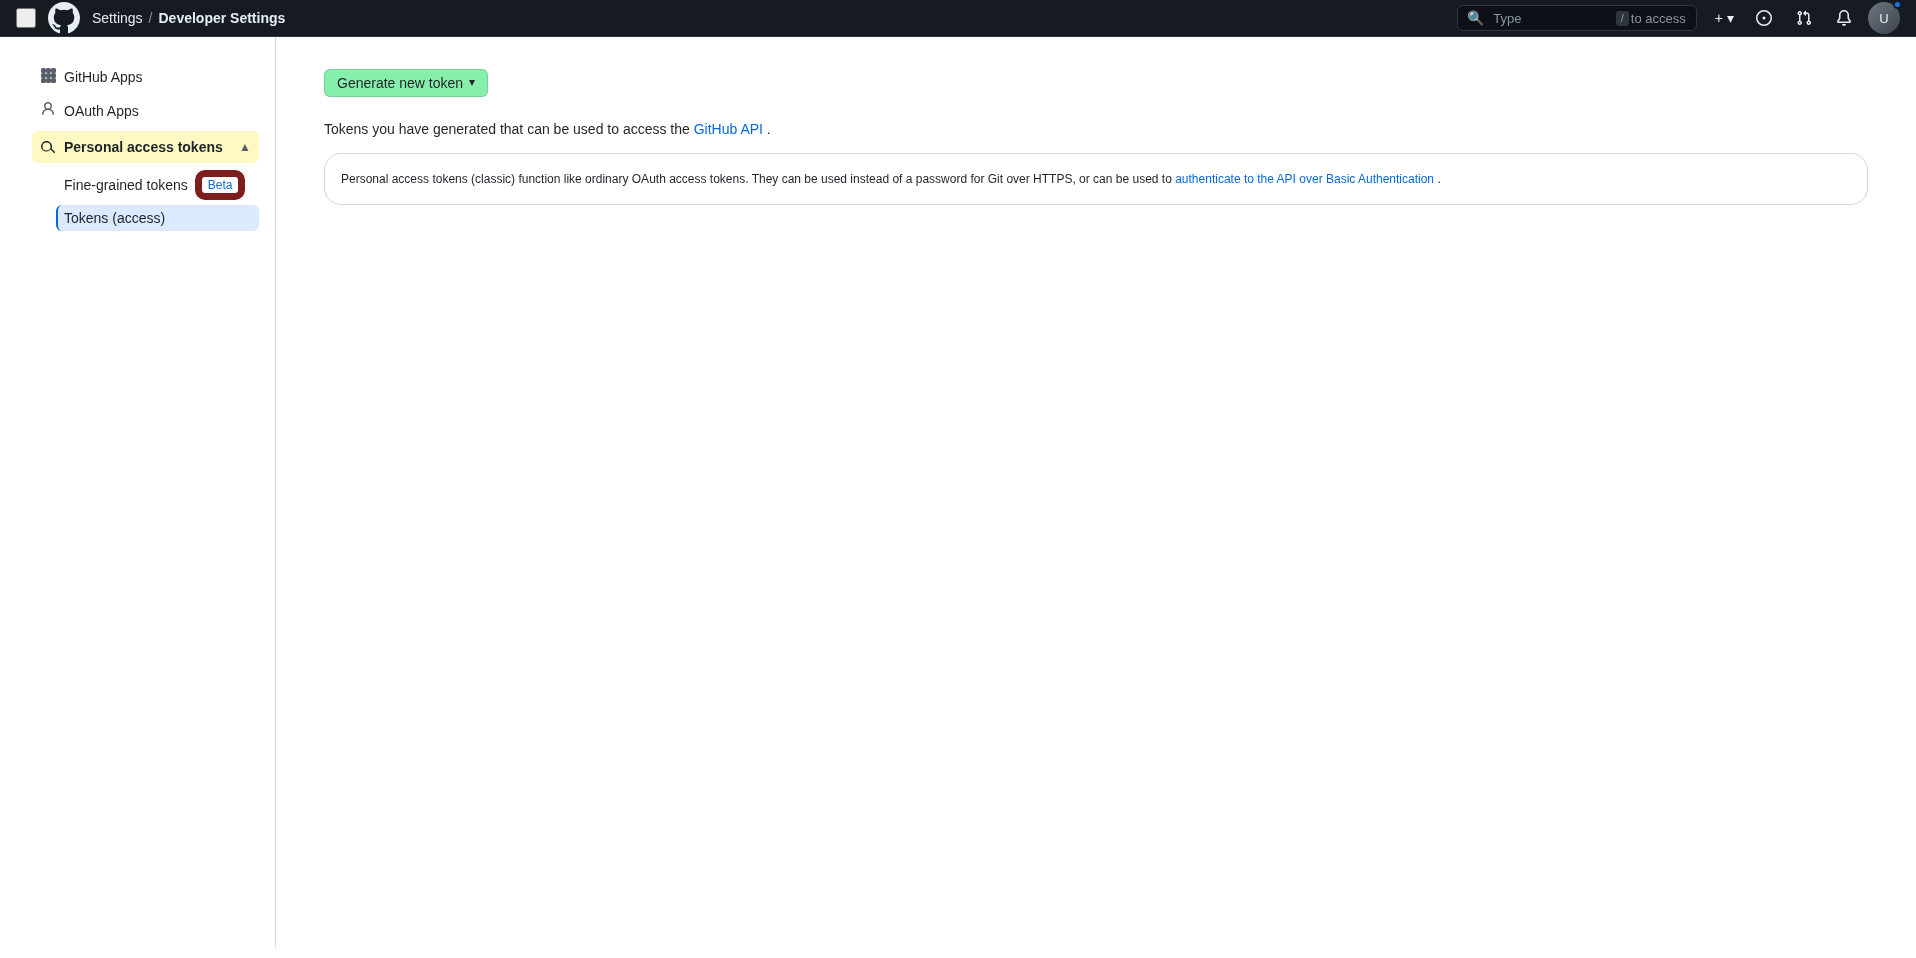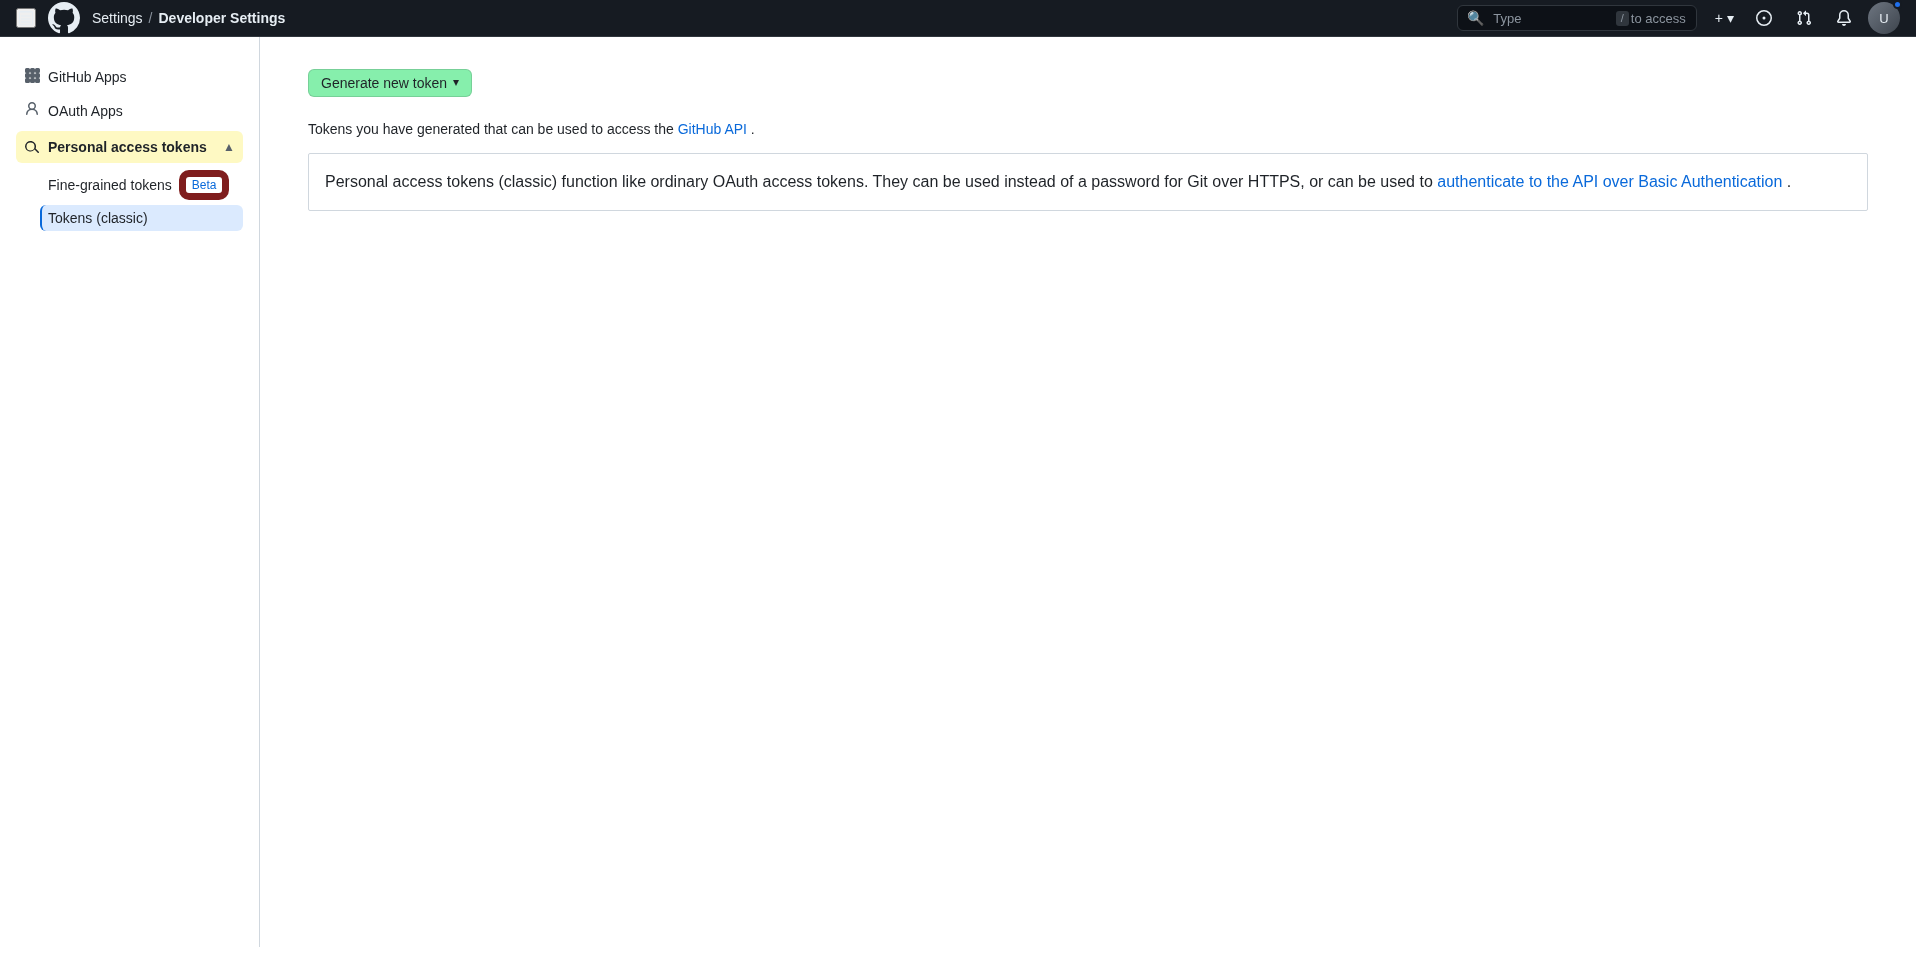--- a/index.html
+++ b/index.html
@@ -122,20 +122,21 @@
       height: 9px;
       border-radius: 50%;
       background: #1f6feb;
       border: 2px solid #161b22;
     }
 
     
     .layout {
       display: flex;
       min-height: calc(958px - 48px);
+      padding-left: 16px;
     }
 
     
     .sidebar {
       width: 260px;
       flex-shrink: 0;
       padding: 24px 16px;
       border-right: 1px solid #d0d7de;
     }
     .sidebar-item {
@@ -229,24 +230,24 @@
       color: #1f2328;
       margin-bottom: 16px;
     }
     .description-text a {
       color: #0969da;
       text-decoration: none;
     }
 
     .info-box {
       border: 1px solid #d0d7de;
-      border-radius: 2px;
+      border-radius: 17px;
       padding: 16px;
       background: #ffffff;
-      font-size: 16px;
+      font-size: 12px;
       color: #1f2328;
       line-height: 1.5;
     }
     .info-box a {
       color: #0969da;
       text-decoration: none;
     }
   </style>
 </head>
 <body>
@@ -345,21 +346,21 @@
         <span>Personal access tokens</span>
         <span class="chevron-up">▲</span>
       </a>
 
       <div class="sidebar-sub">
         <a class="sidebar-sub-item">
           <span>Fine-grained tokens</span>
           <span class="badge-beta">Beta</span>
         </a>
         <a class="sidebar-sub-item active-sub">
-          <span>Tokens (classic)</span>
+          <span>Tokens (access)</span>
         </a>
       </div>
     </div>
   </aside>
 
   <main class="main">
     <div class="page-header">
       <button class="generate-btn">
         <span>Generate new token</span>
         <span class="dropdown-arrow">▾</span>

